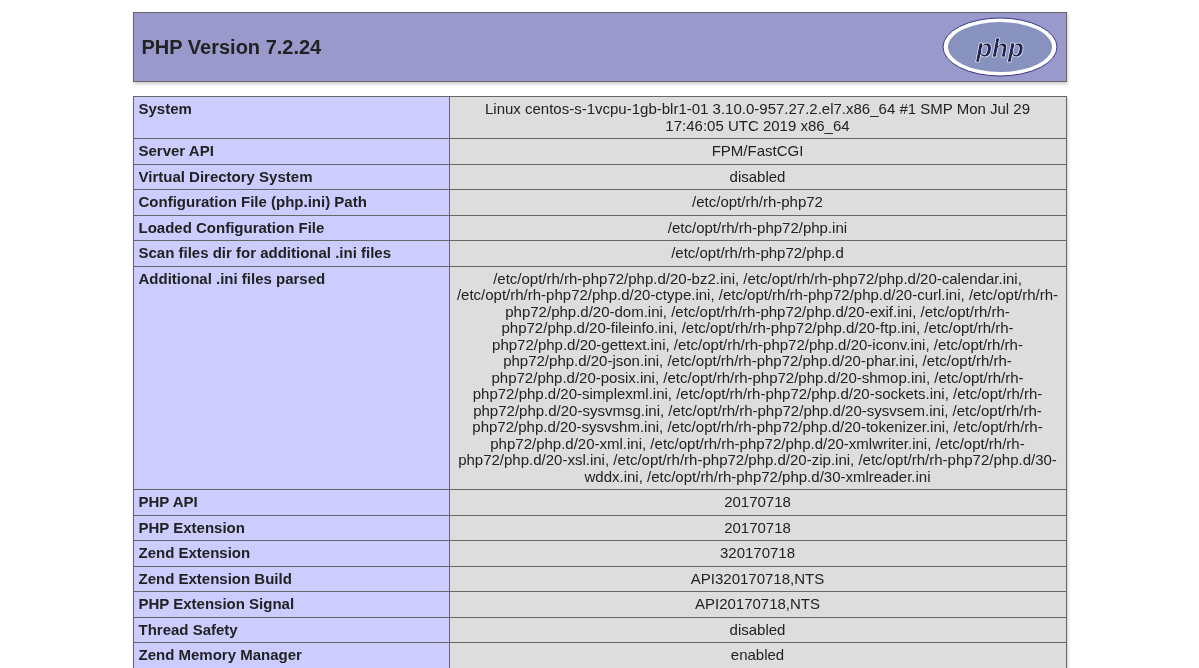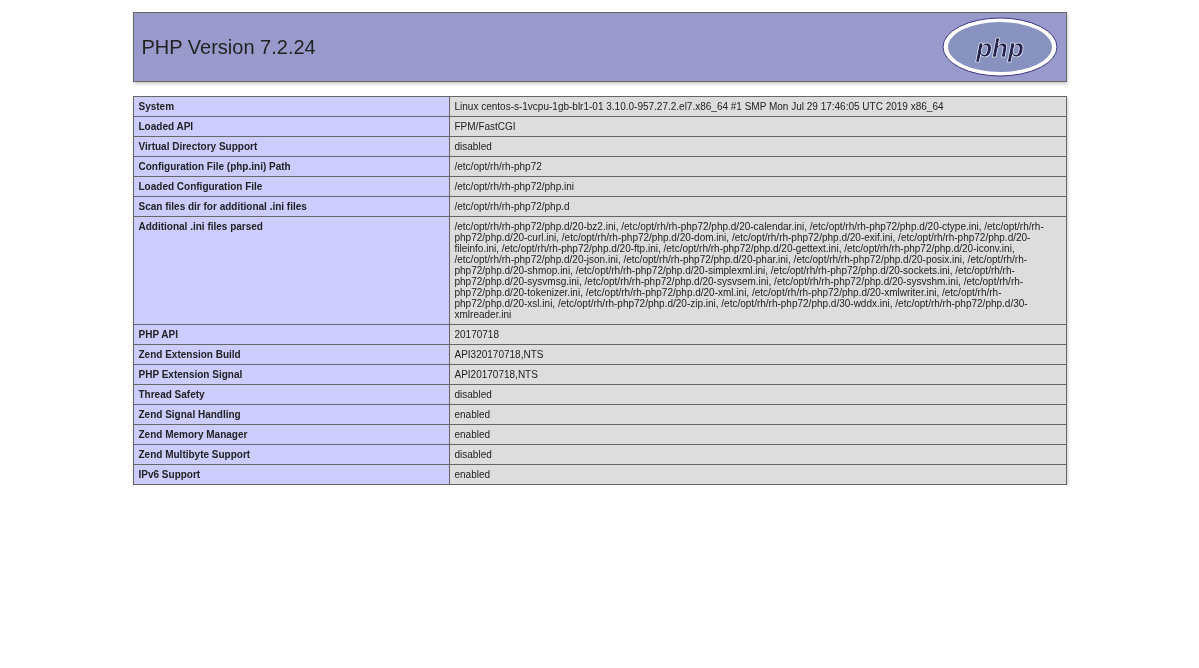--- a/index.html
+++ b/index.html
@@ -20,51 +20,52 @@
     border: 1px solid #666;
     box-shadow: 1px 2px 3px #ccc;
     padding: 0;
     display: flex;
     align-items: center;
     justify-content: space-between;
     height: 68px;
   }
   .header h1 {
     font-size: 20px;
-    font-weight: normal;
+    font-weight: bold;
     margin: 0;
     padding-left: 8px;
     color: #222;
   }
   .php-logo {
     margin-right: 6px;
     display: flex;
     align-items: flex-start;
   }
   table.info {
     width: 100%;
     border-collapse: collapse;
     margin-top: 14px;
     box-shadow: 1px 2px 3px #ccc;
   }
   table.info td {
     border: 1px solid #666;
     padding: 4px 5px;
     vertical-align: baseline;
-    font-size: 10px;
+    font-size: 15px;
     line-height: 1.1;
   }
   table.info td.e {
     background: #ccccff;
     font-weight: bold;
     width: 305px;
   }
   table.info td.v {
     background: #dddddd;
     word-break: break-word;
+    text-align: center;
   }
 </style>
 </head>
 <body>
 
 <div class="container">
 
   <div class="header">
     <h1>PHP Version 7.2.24</h1>
     <div class="php-logo">
@@ -76,25 +77,25 @@
     </div>
   </div>
 
   <table class="info">
     <tbody id="info-body">
         <tr>
           <td class="e">System</td>
           <td class="v">Linux centos-s-1vcpu-1gb-blr1-01 3.10.0-957.27.2.el7.x86_64 #1 SMP Mon Jul 29 17:46:05 UTC 2019 x86_64</td>
         </tr>
         <tr>
-          <td class="e">Loaded API</td>
+          <td class="e">Server API</td>
           <td class="v">FPM/FastCGI</td>
         </tr>
         <tr>
-          <td class="e">Virtual Directory Support</td>
+          <td class="e">Virtual Directory System</td>
           <td class="v">disabled</td>
         </tr>
         <tr>
           <td class="e">Configuration File (php.ini) Path</td>
           <td class="v">/etc/opt/rh/rh-php72</td>
         </tr>
         <tr>
           <td class="e">Loaded Configuration File</td>
           <td class="v">/etc/opt/rh/rh-php72/php.ini</td>
         </tr>
@@ -104,34 +105,38 @@
         </tr>
         <tr>
           <td class="e">Additional .ini files parsed</td>
           <td class="v">/etc/opt/rh/rh-php72/php.d/20-bz2.ini, /etc/opt/rh/rh-php72/php.d/20-calendar.ini, /etc/opt/rh/rh-php72/php.d/20-ctype.ini, /etc/opt/rh/rh-php72/php.d/20-curl.ini, /etc/opt/rh/rh-php72/php.d/20-dom.ini, /etc/opt/rh/rh-php72/php.d/20-exif.ini, /etc/opt/rh/rh-php72/php.d/20-fileinfo.ini, /etc/opt/rh/rh-php72/php.d/20-ftp.ini, /etc/opt/rh/rh-php72/php.d/20-gettext.ini, /etc/opt/rh/rh-php72/php.d/20-iconv.ini, /etc/opt/rh/rh-php72/php.d/20-json.ini, /etc/opt/rh/rh-php72/php.d/20-phar.ini, /etc/opt/rh/rh-php72/php.d/20-posix.ini, /etc/opt/rh/rh-php72/php.d/20-shmop.ini, /etc/opt/rh/rh-php72/php.d/20-simplexml.ini, /etc/opt/rh/rh-php72/php.d/20-sockets.ini, /etc/opt/rh/rh-php72/php.d/20-sysvmsg.ini, /etc/opt/rh/rh-php72/php.d/20-sysvsem.ini, /etc/opt/rh/rh-php72/php.d/20-sysvshm.ini, /etc/opt/rh/rh-php72/php.d/20-tokenizer.ini, /etc/opt/rh/rh-php72/php.d/20-xml.ini, /etc/opt/rh/rh-php72/php.d/20-xmlwriter.ini, /etc/opt/rh/rh-php72/php.d/20-xsl.ini, /etc/opt/rh/rh-php72/php.d/20-zip.ini, /etc/opt/rh/rh-php72/php.d/30-wddx.ini, /etc/opt/rh/rh-php72/php.d/30-xmlreader.ini</td>
         </tr>
         <tr>
           <td class="e">PHP API</td>
           <td class="v">20170718</td>
         </tr>
         <tr>
+          <td class="e">PHP Extension</td>
+          <td class="v">20170718</td>
+        </tr>
+        <tr>
+          <td class="e">Zend Extension</td>
+          <td class="v">320170718</td>
+        </tr>
+        <tr>
           <td class="e">Zend Extension Build</td>
           <td class="v">API320170718,NTS</td>
         </tr>
         <tr>
           <td class="e">PHP Extension Signal</td>
           <td class="v">API20170718,NTS</td>
         </tr>
         <tr>
           <td class="e">Thread Safety</td>
           <td class="v">disabled</td>
-        </tr>
-        <tr>
-          <td class="e">Zend Signal Handling</td>
-          <td class="v">enabled</td>
         </tr>
         <tr>
           <td class="e">Zend Memory Manager</td>
           <td class="v">enabled</td>
         </tr>
         <tr>
           <td class="e">Zend Multibyte Support</td>
           <td class="v">disabled</td>
         </tr>
         <tr>

